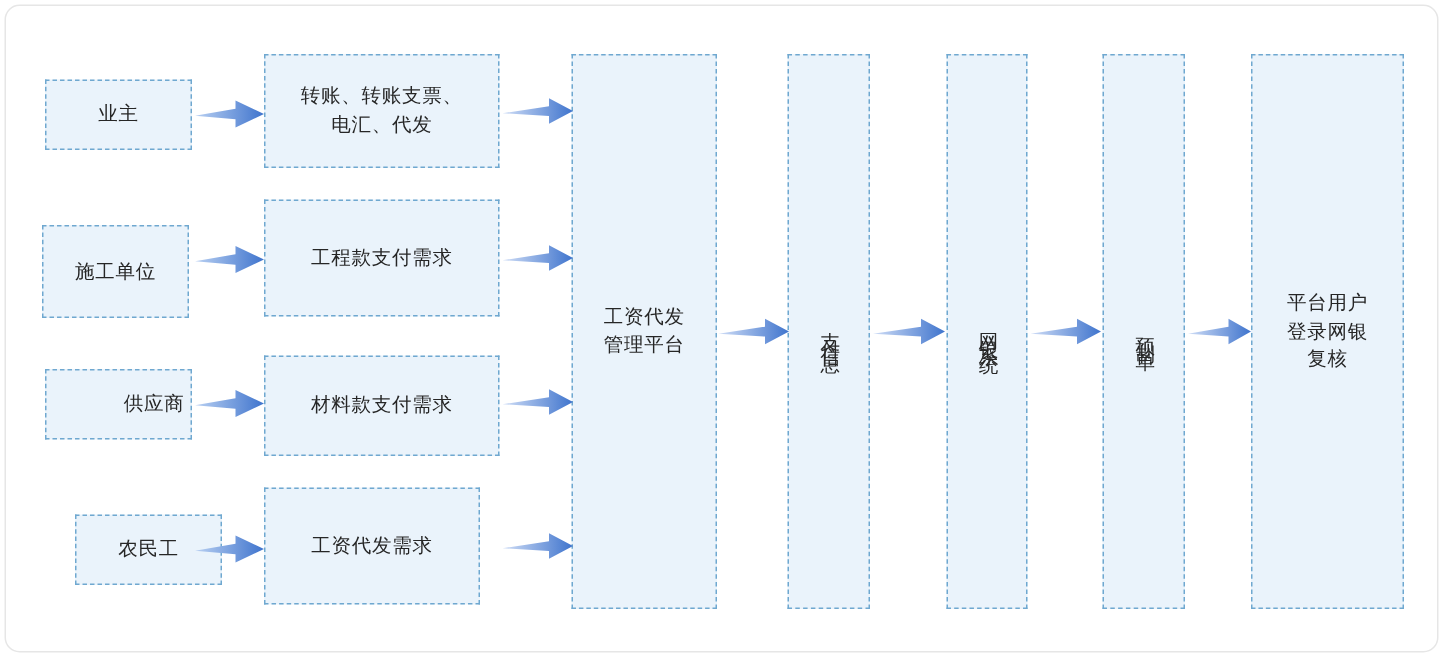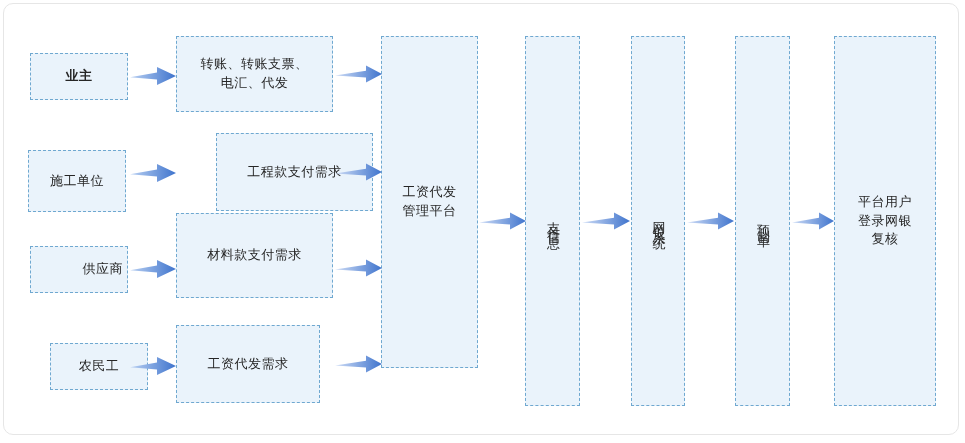--- a/index.html
+++ b/index.html
@@ -63,53 +63,53 @@
     overflow: visible;
   }
 </style>
 </head>
 <body>
 
 <div id="canvas">
 
   <div class="outer-frame"></div>
 
-  <div class="node" style="left:30px; top:53px; width:98px; height:47px;font-weight:bold;">
+  <div class="node" style="left:30px; top:53px; width:98px; height:47px;">
     <span class="label">业主</span>
   </div>
 
   <div class="node" style="left:28px; top:150px; width:98px; height:62px;">
     <span class="label">施工单位</span>
   </div>
 
   <div class="node" style="left:30px; top:246px; width:98px; height:47px;justify-content:flex-end;">
     <span class="label">供应商</span>
   </div>
 
   <div class="node" style="left:30px; top:343px; width:98px; height:47px;margin-left:20px;">
     <span class="label">农民工</span>
   </div>
 
   <div class="node" style="left:176px; top:36px; width:157px; height:76px;">
     <span class="label">转账、转账支票、<br>电汇、代发</span>
   </div>
 
-  <div class="node" style="left:176px; top:133px; width:157px; height:78px;margin-left:40px;">
+  <div class="node" style="left:176px; top:133px; width:157px; height:78px;">
     <span class="label">工程款支付需求</span>
   </div>
 
-  <div class="node" style="left:176px; top:213px; width:157px; height:85px;">
+  <div class="node" style="left:176px; top:237px; width:157px; height:67px;">
     <span class="label">材料款支付需求</span>
   </div>
 
   <div class="node" style="left:176px; top:325px; width:144px; height:78px;">
     <span class="label">工资代发需求</span>
   </div>
 
-  <div class="node" style="left:381px; top:36px; width:97px; height:332px;">
+  <div class="node" style="left:381px; top:36px; width:97px; height:370px;">
     <span class="label">工资代发<br>管理平台</span>
   </div>
 
   <div class="node vertical" style="left:525px; top:36px; width:55px; height:370px;">
     <span class="label">支付信息</span>
   </div>
 
   <div class="node vertical" style="left:631px; top:36px; width:54px; height:370px;">
     <span class="label">网银系统</span>
   </div>

